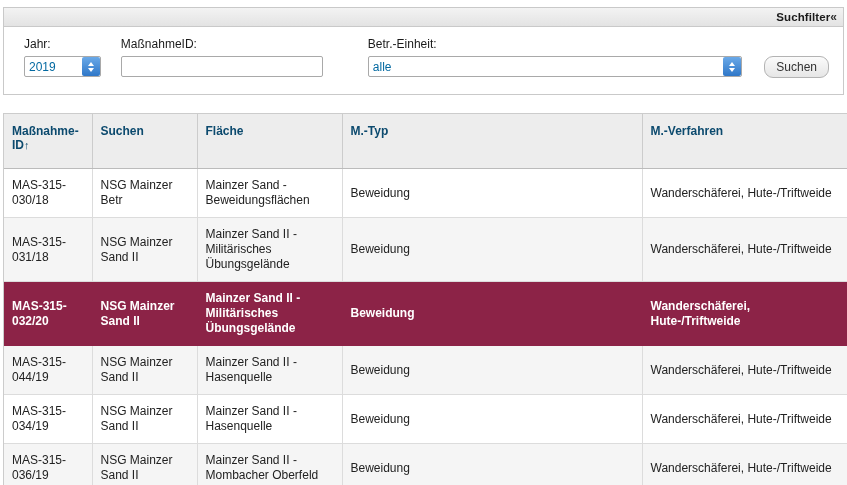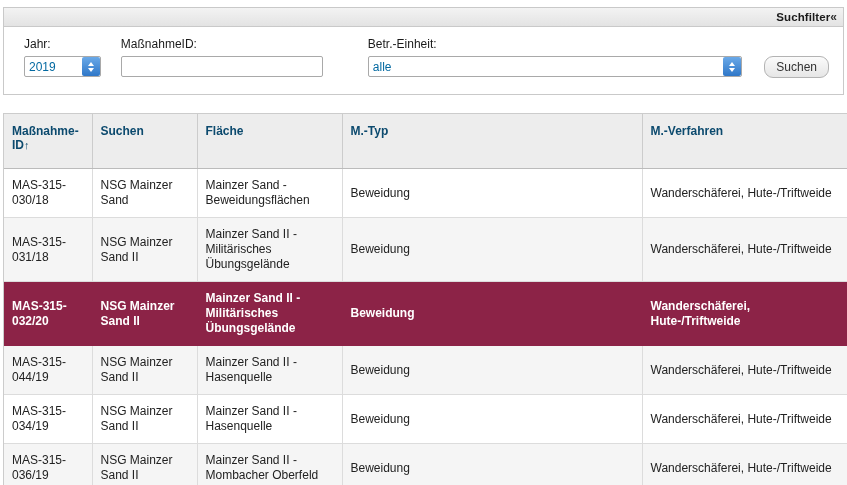--- a/index.html
+++ b/index.html
@@ -246,21 +246,21 @@
           <span>M.-Typ</span>
         </th>
         <th>
           <span>M.-Verfahren</span>
         </th>
       </tr>
     </thead>
     <tbody>
       <tr class="row-odd">
         <td>MAS-315-030/18</td>
-        <td>NSG Mainzer Sand</td>
+        <td>NSG Mainzer Betr</td>
         <td>Mainzer Sand - Beweidungsflächen</td>
         <td>Beweidung</td>
         <td>Wanderschäferei, Hute-/Triftweide</td>
       </tr>
       <tr class="row-even">
         <td>MAS-315-031/18</td>
         <td>NSG Mainzer Sand II</td>
         <td>Mainzer Sand II - Militärisches Übungsgelände</td>
         <td>Beweidung</td>
         <td>Wanderschäferei, Hute-/Triftweide</td>

